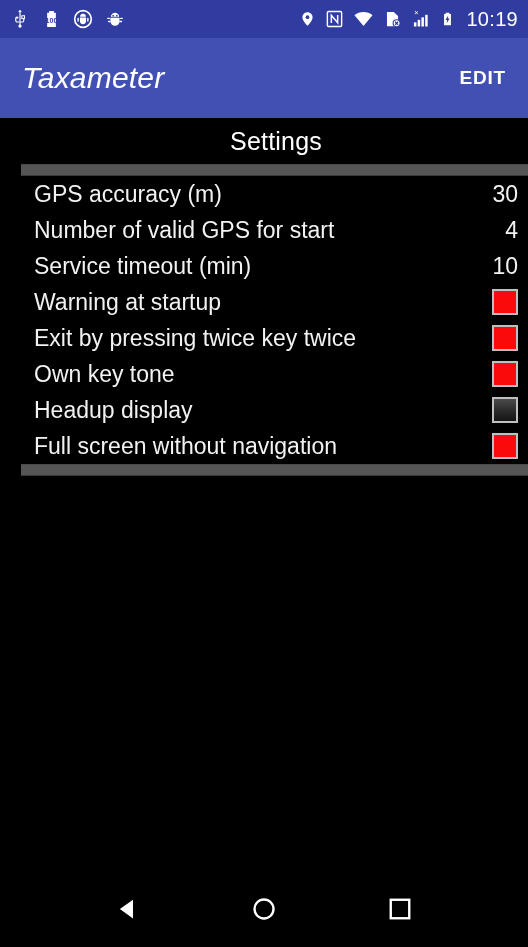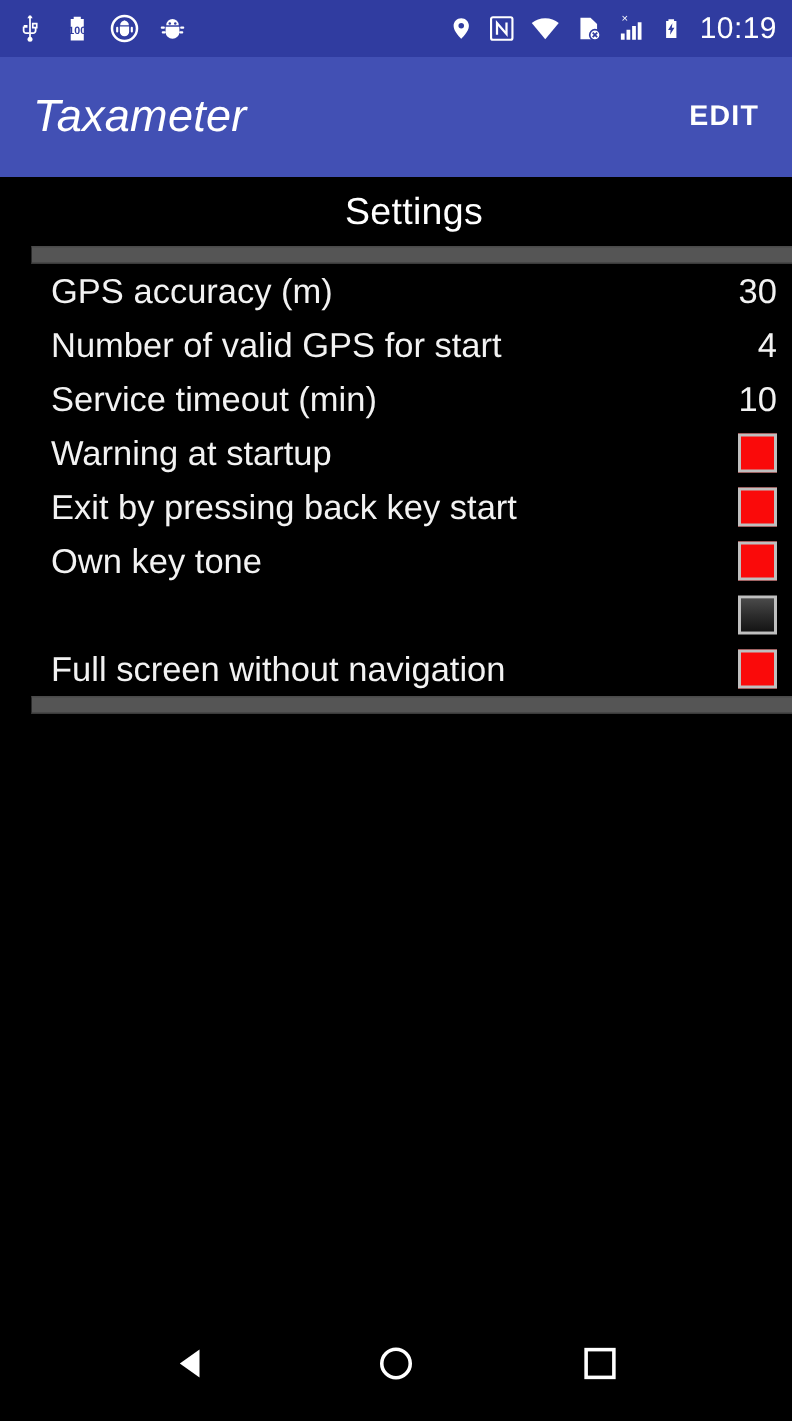--- a/index.html
+++ b/index.html
@@ -311,28 +311,29 @@
         </div>
         <div class="list-row">
           <span class="row-label">Service timeout (min)</span>
           <span class="row-value">10</span>
         </div>
         <div class="list-row">
           <span class="row-label">Warning at startup</span>
           <span class="row-check on"></span>
         </div>
         <div class="list-row">
-          <span class="row-label">Exit by pressing back key start</span>
+          <span class="row-label">Exit by pressing twice key twice</span>
           <span class="row-check on"></span>
         </div>
         <div class="list-row">
           <span class="row-label">Own key tone</span>
           <span class="row-check on"></span>
         </div>
         <div class="list-row">
+          <span class="row-label">Headup display</span>
           <span class="row-check off"></span>
         </div>
         <div class="list-row">
           <span class="row-label">Full screen without navigation</span>
           <span class="row-check on"></span>
         </div>
       </div>
 
     <div class="divider"></div>
 

